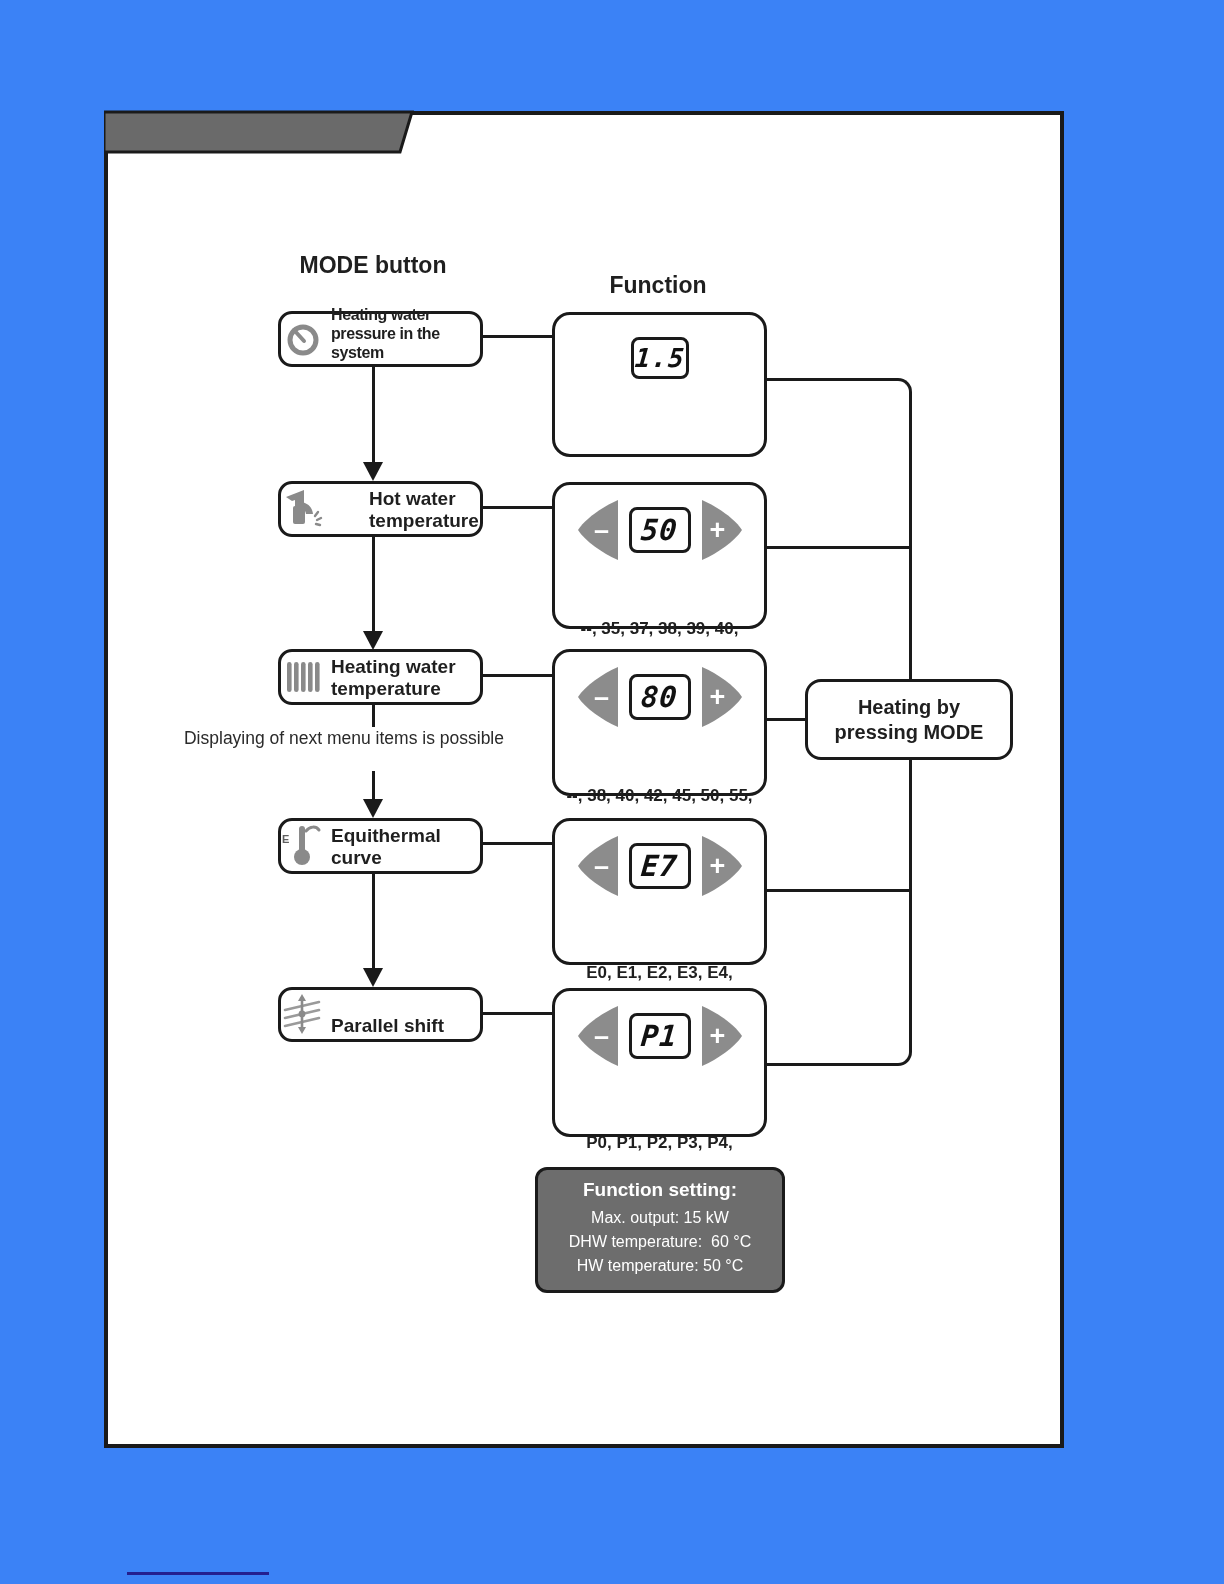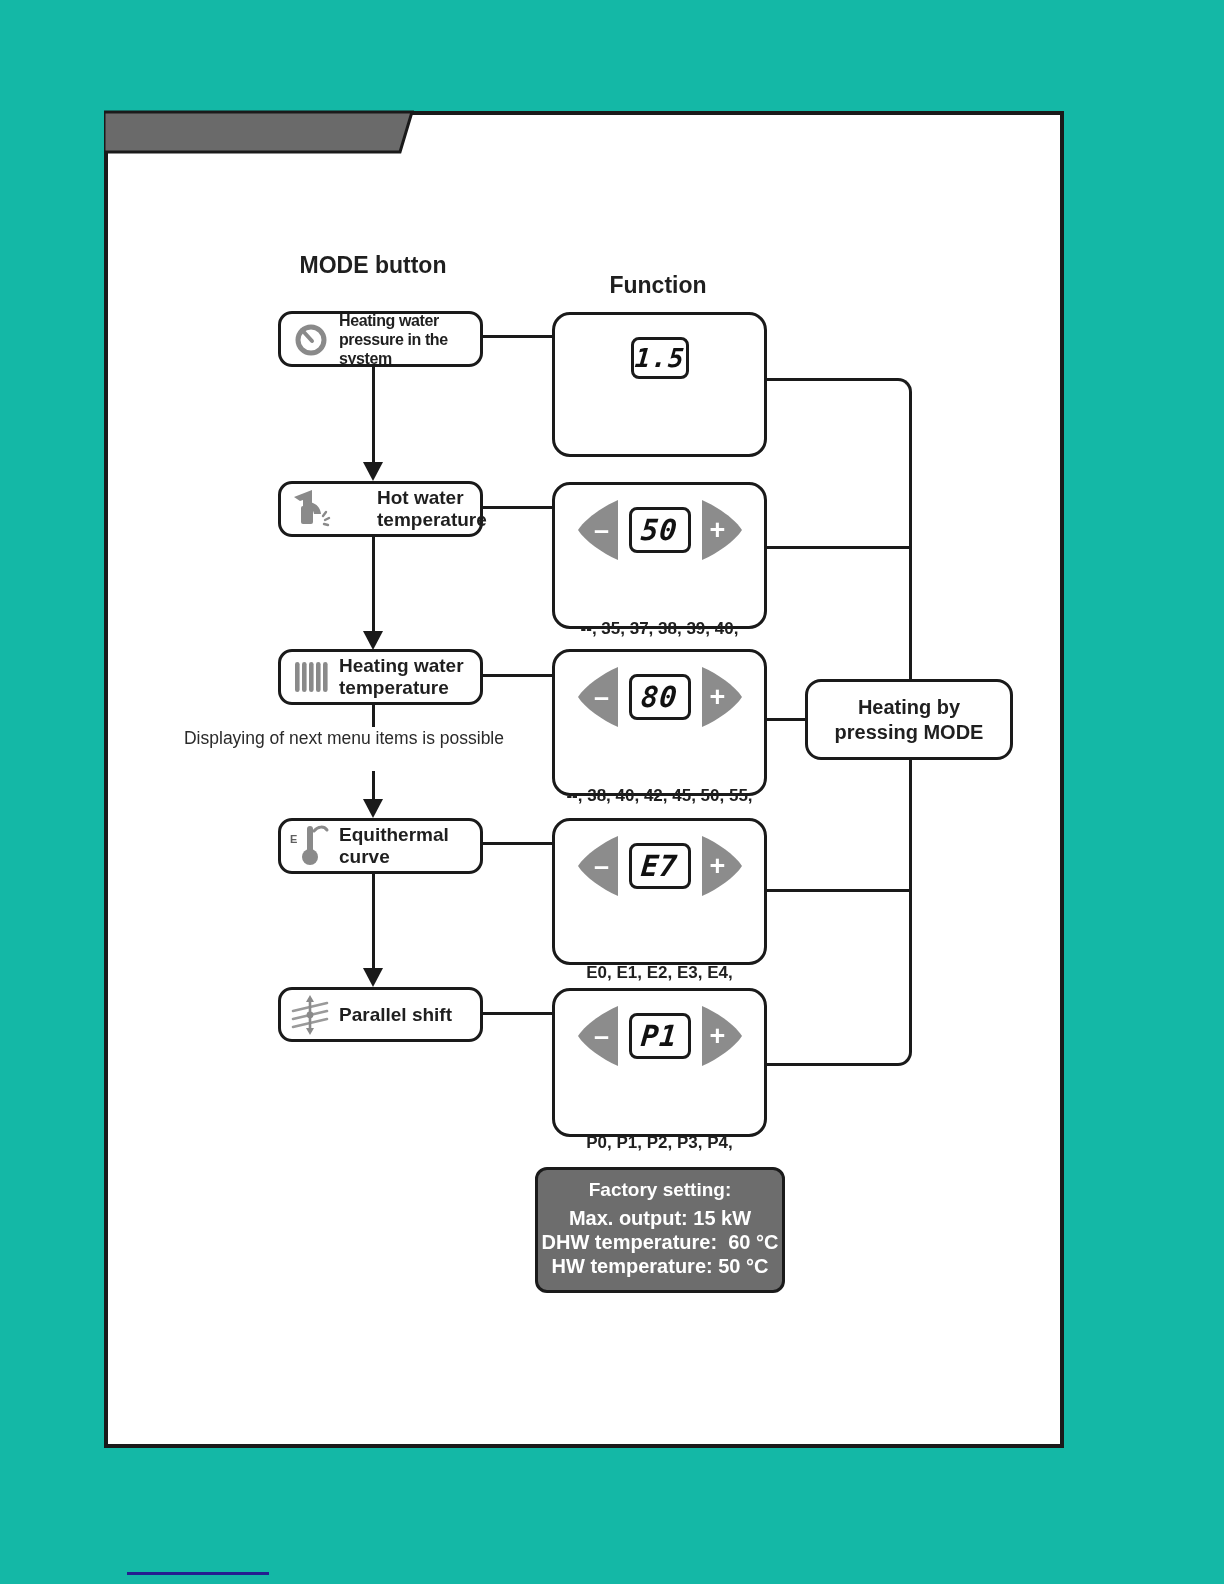--- a/index.html
+++ b/index.html
@@ -1,25 +1,25 @@
 <!DOCTYPE html>
 <html><head>
 <meta charset="utf-8">
 <style>
   html,body{margin:0;padding:0;background:#ffffff;}
-  .canvas{position:relative;width:1224px;height:1584px;background:#14b8a6;overflow:hidden;
+  .canvas{position:relative;width:1224px;height:1584px;background:#3b82f6;overflow:hidden;
           font-family:"Liberation Sans",sans-serif;color:#222;}
   .frame{position:absolute;left:104px;top:111px;width:960px;height:1337px;
          border:4px solid #1a1a1a;box-sizing:border-box;background:#fff;}
   .banner{position:absolute;left:104px;top:110px;}
   .col-header{position:absolute;font-weight:bold;font-size:23px;text-align:center;color:#1f1f1f;}
   
   .box-l{position:absolute;left:278px;width:205px;border:3px solid #1a1a1a;border-radius:14px;
-         background:#fff;box-sizing:border-box;display:flex;align-items:center;gap:6px;
-         padding:2px 4px 2px 8px;z-index:3;}
+         background:#fff;box-sizing:border-box;display:flex;align-items:flex-end;gap:6px;
+         padding:2px 4px 2px 0;z-index:3;}
   .box-l .labels{font-weight:bold;font-size:19px;line-height:22px;color:#1f1f1f;}
   .box-l.small .labels{font-size:16px;line-height:19px;letter-spacing:-0.4px;}
   .icon-wrap{flex:0 0 auto;width:44px;height:46px;display:flex;align-items:center;justify-content:center;position:relative;}
   .e-letter{position:absolute;left:1px;top:10px;font-size:11px;font-weight:bold;color:#5f5f5f;}
   
   .box-f{position:absolute;left:552px;width:215px;border:3px solid #1a1a1a;border-radius:18px;
          background:#fff;box-sizing:border-box;display:flex;flex-direction:column;align-items:center;z-index:3;}
   .btn-row{display:flex;align-items:center;gap:9px;margin-top:10px;}
   .fn-btn{position:relative;width:46px;height:70px;}
   .fn-btn svg{position:absolute;left:0;top:0;}
@@ -36,21 +36,21 @@
   .desc{font-weight:bold;font-size:19px;line-height:25px;text-align:center;color:#1f1f1f;margin-top:14px;}
   
   .confirm-box{position:absolute;left:805px;top:679px;width:208px;height:81px;border:3px solid #1a1a1a;
                border-radius:16px;background:#fff;box-sizing:border-box;display:flex;flex-direction:column;
                align-items:center;justify-content:center;font-weight:bold;font-size:20px;line-height:25px;
                color:#1f1f1f;z-index:3;}
   .factory{position:absolute;left:535px;top:1167px;width:250px;height:126px;background:#6d6d6d;
            border:3px solid #1a1a1a;border-radius:12px;box-sizing:border-box;color:#fff;
            text-align:center;padding-top:9px;z-index:3;}
   .factory-title{font-weight:bold;font-size:19px;margin-bottom:5px;}
-  .factory-line{font-size:20px;line-height:24px;white-space:pre;font-weight:bold;}
+  .factory-line{font-size:16px;line-height:24px;white-space:pre;}
   
   .hline{position:absolute;height:3px;background:#1a1a1a;z-index:1;}
   .vline{position:absolute;width:3px;background:#1a1a1a;left:372px;z-index:1;}
   .arrow-head{position:absolute;left:363px;width:0;height:0;border-left:10px solid transparent;
               border-right:10px solid transparent;border-top:19px solid #1a1a1a;z-index:2;}
   .trunk-upper{position:absolute;left:767px;top:378px;width:145px;height:301px;box-sizing:border-box;
                border-top:3px solid #1a1a1a;border-right:3px solid #1a1a1a;border-top-right-radius:14px;z-index:1;}
   .trunk-lower{position:absolute;left:766px;top:760px;width:146px;height:306px;box-sizing:border-box;
                border-right:3px solid #1a1a1a;border-bottom:3px solid #1a1a1a;border-bottom-right-radius:14px;z-index:1;}
   .note{position:absolute;left:128px;top:727px;width:432px;text-align:center;font-size:17.5px;
@@ -285,21 +285,21 @@
       <div>P5, P6, P7, P8, P9</div>
     </div>
   </div>
 
   <div class="confirm-box">
     <div>Heating by</div>
     <div>pressing MODE</div>
   </div>
 
   <div class="factory">
-    <div class="factory-title">Factory setting:</div>
+    <div class="factory-title">Function setting:</div>
     <div class="factory-line">Max. output: 15 kW</div>
     <div class="factory-line">DHW temperature:  60 °C</div>
     <div class="factory-line">HW temperature: 50 °C</div>
   </div>
 
   <div class="blue-rule"></div>
 
 </div>
 
 </body></html>

